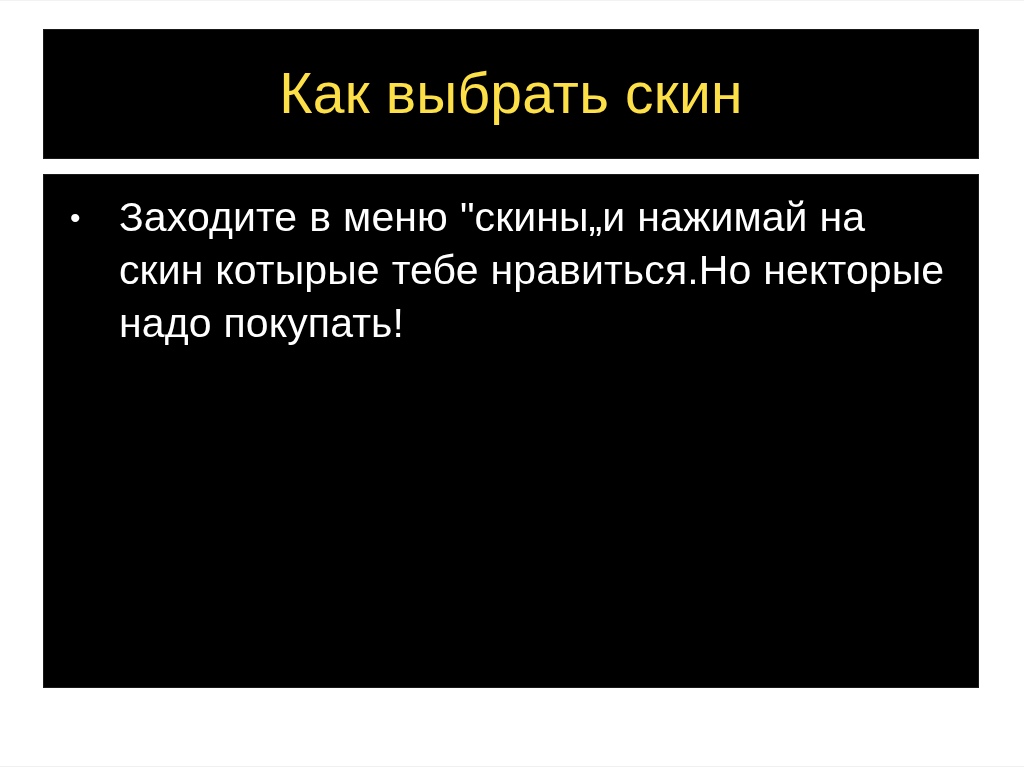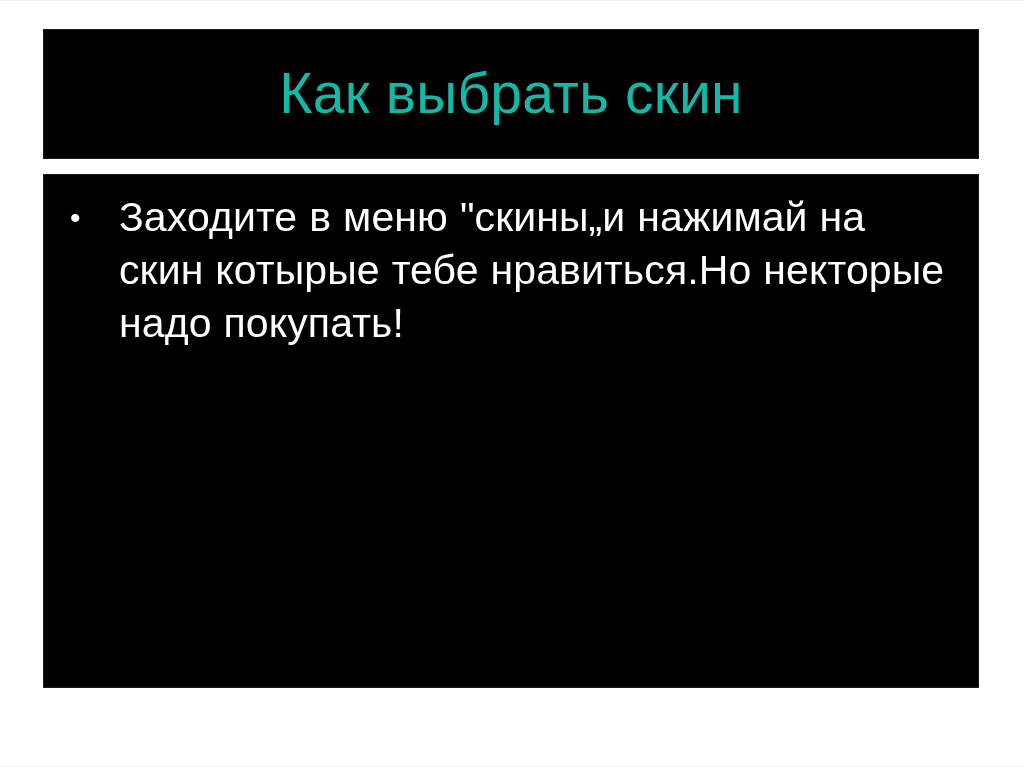--- a/index.html
+++ b/index.html
@@ -51,21 +51,21 @@
     width: 934px;
     height: 128px;
     background: #000000;
     display: flex;
     align-items: center;
     justify-content: center;
     box-sizing: border-box;
     box-shadow: 0 0 0 1px #1a1a1a;
   }
   #title-text {
-    color: #14b8a6;
+    color: #fde047;
     font-size: 57px;
     font-weight: 400;
     letter-spacing: 0.2px;
     line-height: 1.05;
     text-align: left;
     white-space: nowrap;
   }
 
   
   #body-block {

